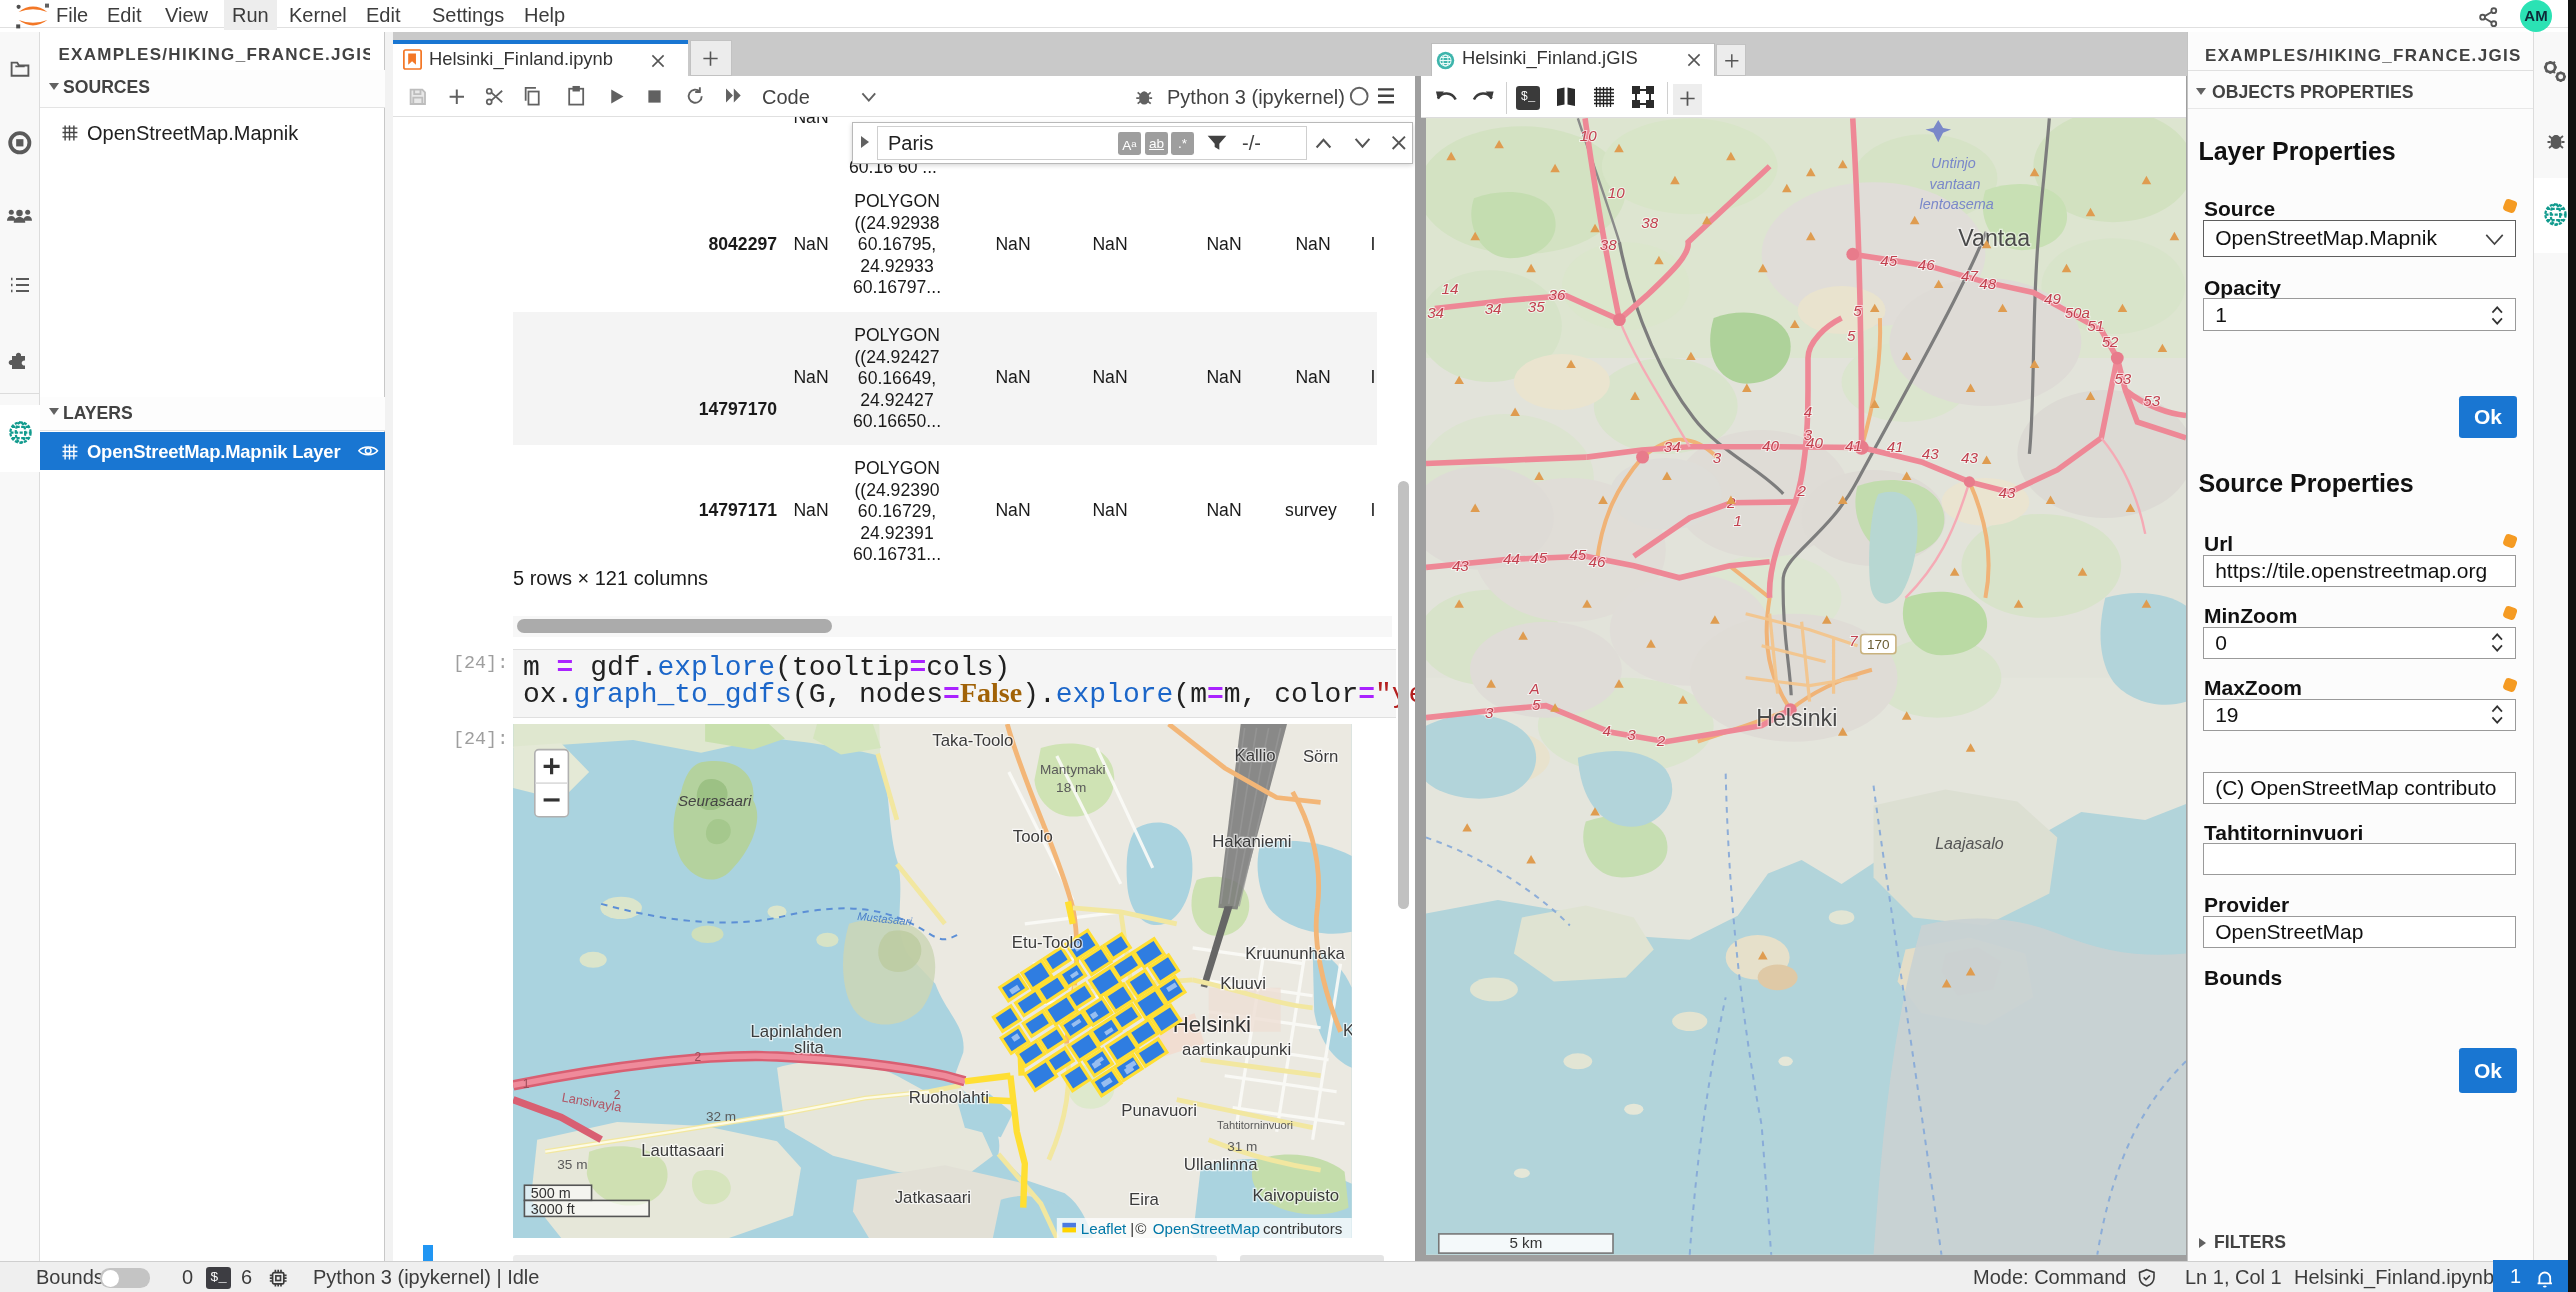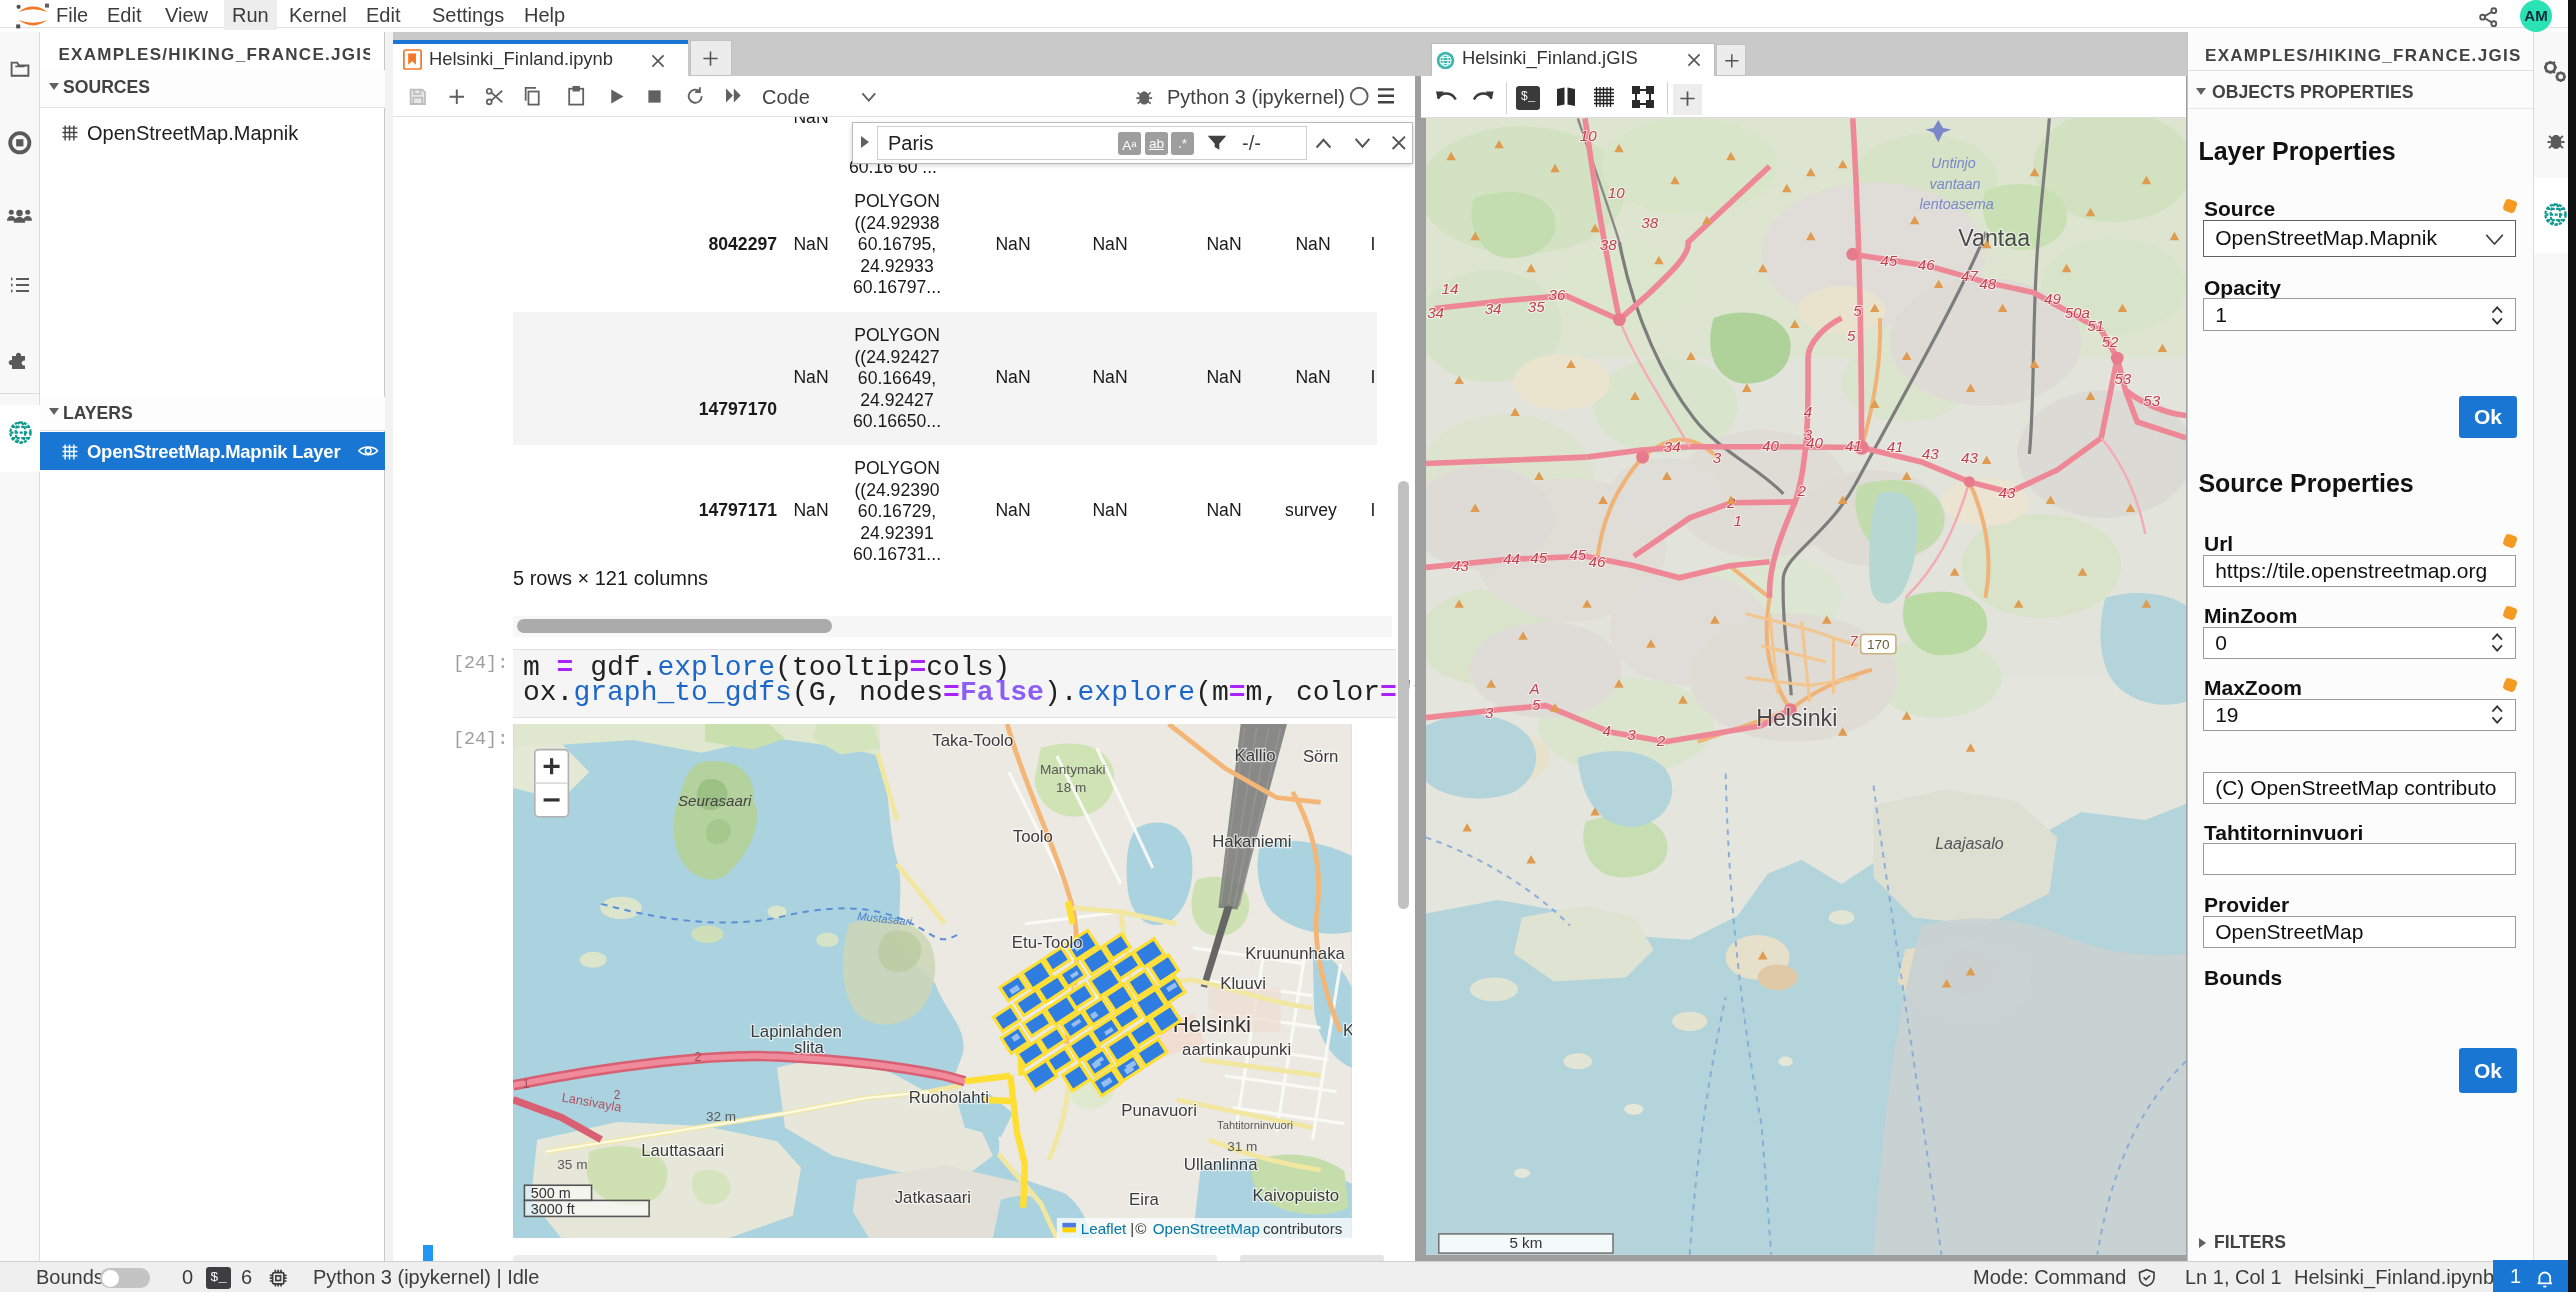--- a/index.html
+++ b/index.html
@@ -246,21 +246,21 @@
       <div class="tbtxt" style="left:862px;top:383px;width:112px;">survey</div>
       <div class="tbtxt" style="left:968px;top:383px;width:24px;">I</div>
       <div class="abs" style="left:120px;top:450px;font-size:20px;color:#1a1a1a;">5 rows × 121 columns</div>
 
       <div class="abs" style="left:120px;top:499px;width:879px;height:21px;background:#f7f7f7;"></div>
       <div class="abs" style="left:124px;top:502px;width:315px;height:14.4px;background:#ababab;border-radius:7.2px;"></div>
 
       <div class="abs mono" style="left:60px;top:536px;font-size:18.4px;color:#9e9e9e;">[24]:</div>
       <div class="abs" style="left:120px;top:532px;width:883px;height:69px;background:#f5f5f5;border-top:0.8px solid #e0e0e0;border-bottom:0.8px solid #e0e0e0;"></div>
       <div class="abs mono" style="left:130px;top:538px;font-size:28px;color:#212121;white-space:pre;line-height:25px;">m <span style="color:#aa22ff;font-weight:bold;">=</span> gdf.<span style="color:#1b66c9;">explore</span>(tooltip<span style="color:#aa22ff;font-weight:bold;">=</span>cols)
-ox.<span style="color:#1b66c9;">graph_to_gdfs</span>(G, nodes<span style="color:#aa22ff;font-weight:bold;">=</span><span style="color:#8b5cf6;font-weight:bold;">False</span>).<span style="color:#1b66c9;">explore</span>(m<span style="color:#aa22ff;font-weight:bold;">=</span>m, color<span style="color:#aa22ff;font-weight:bold;">=</span><span style="color:#b42020;">"yellow"</span>)</div>
+ox.<span style="color:#1b66c9;">graph_to_gdfs</span>(G, nodes<span style="color:#aa22ff;font-weight:bold;">=</span><span style="color:#a16207;font-weight:bold;font-family:Liberation Serif, serif;">False</span>).<span style="color:#1b66c9;">explore</span>(m<span style="color:#aa22ff;font-weight:bold;">=</span>m, color<span style="color:#aa22ff;font-weight:bold;">=</span><span style="color:#b42020;">"yellow"</span>)</div>
       <div class="abs mono" style="left:60px;top:612px;font-size:18.4px;color:#9e9e9e;">[24]:</div>
 
       <div id="nbmap" class="abs" style="left:120px;top:607px;width:839px;height:514px;background:#aad3df;overflow:hidden;">
       <svg width="839" height="514" viewBox="0 0 1049 643" font-family="Liberation Sans,sans-serif">
         <rect width="1049" height="643" fill="#aad3df"></rect>
 
         <path d="M455,0 L1049,0 L1049,643 L725,643 C715,610 702,596 690,587 L640,570 L607,538 C615,498 577,473 550,446 L563,411 C567,378 541,361 528,325 L494,289 C473,253 491,218 481,173 C468,133 473,85 458,37 Z" fill="#ebe9e1"></path>
 
         <path d="M0,0 L458,0 L459,40 C400,25 335,20 320,17 L235,36 L150,20 L0,30 Z" fill="#dfe7cf"></path>
         <path d="M0,28 L60,24 L95,60 L60,95 L0,80 Z" fill="#e4e9d6"></path>

